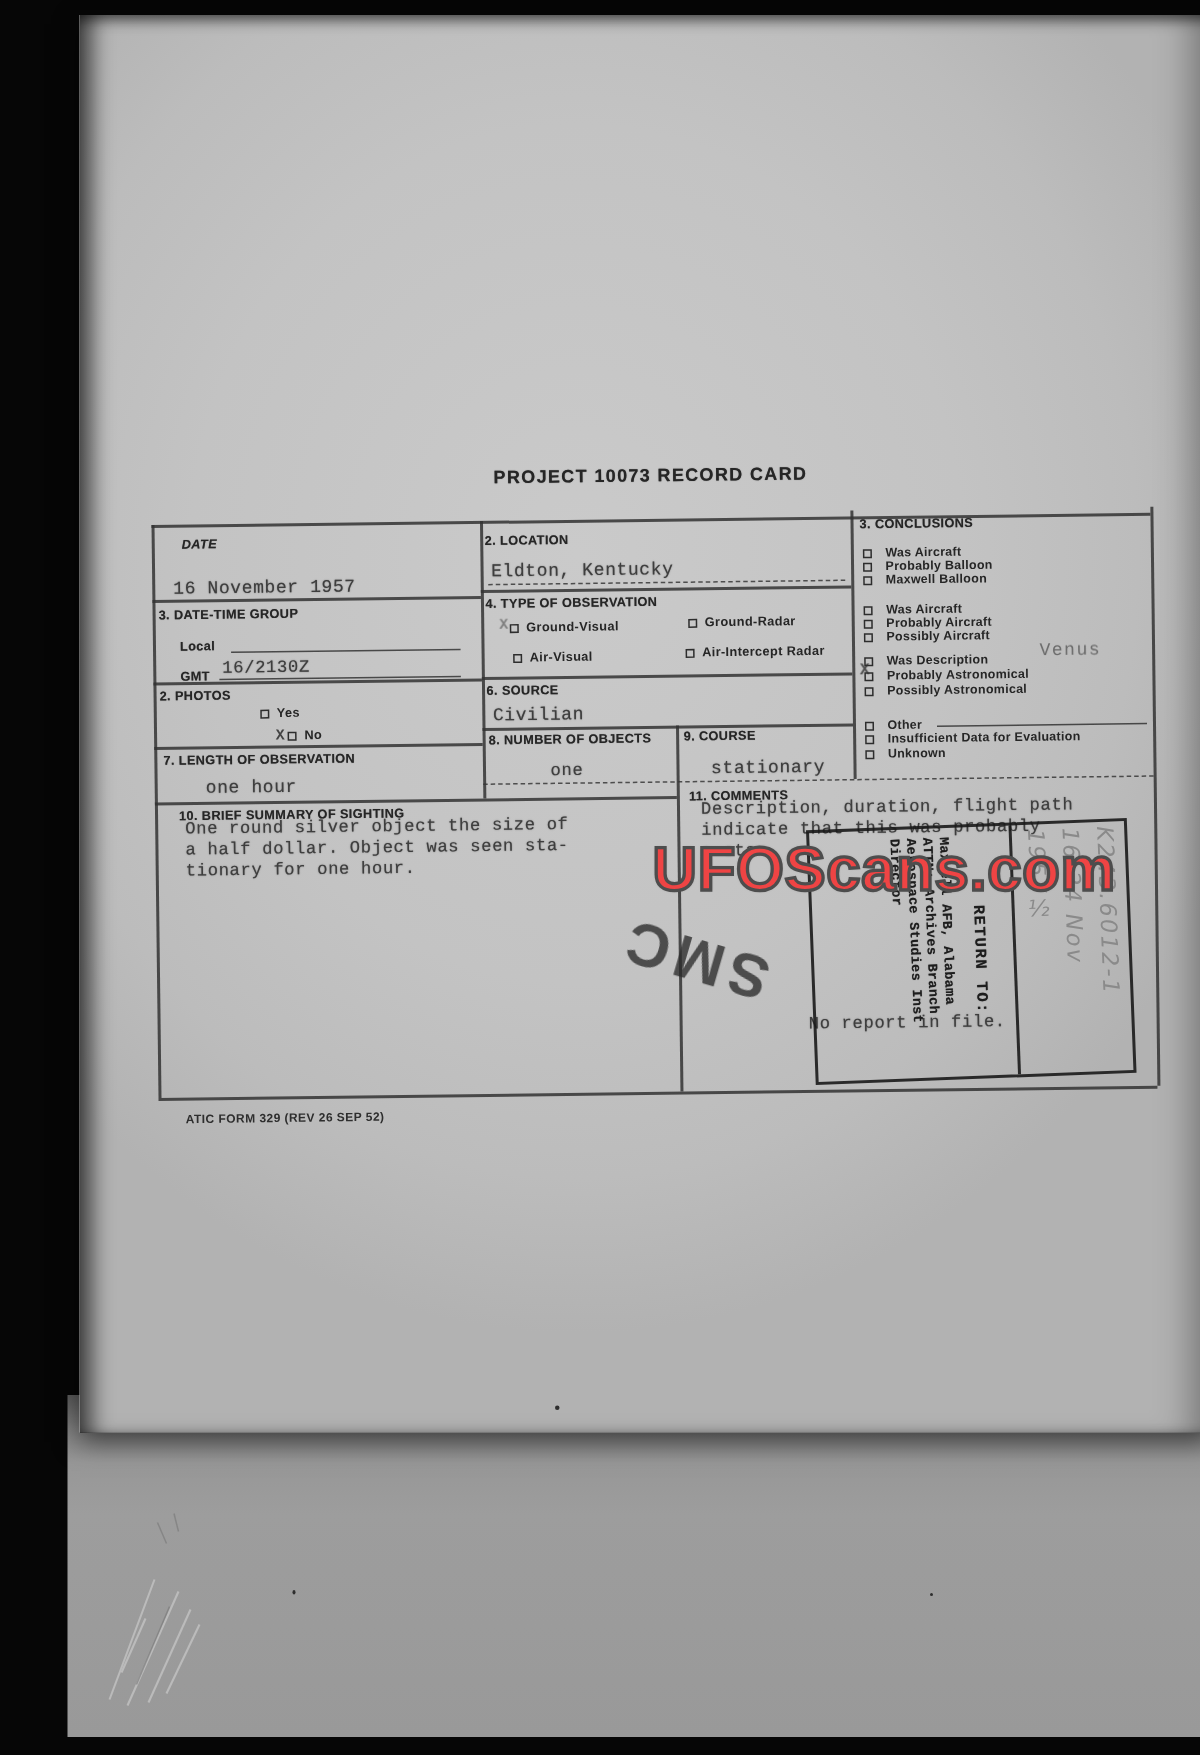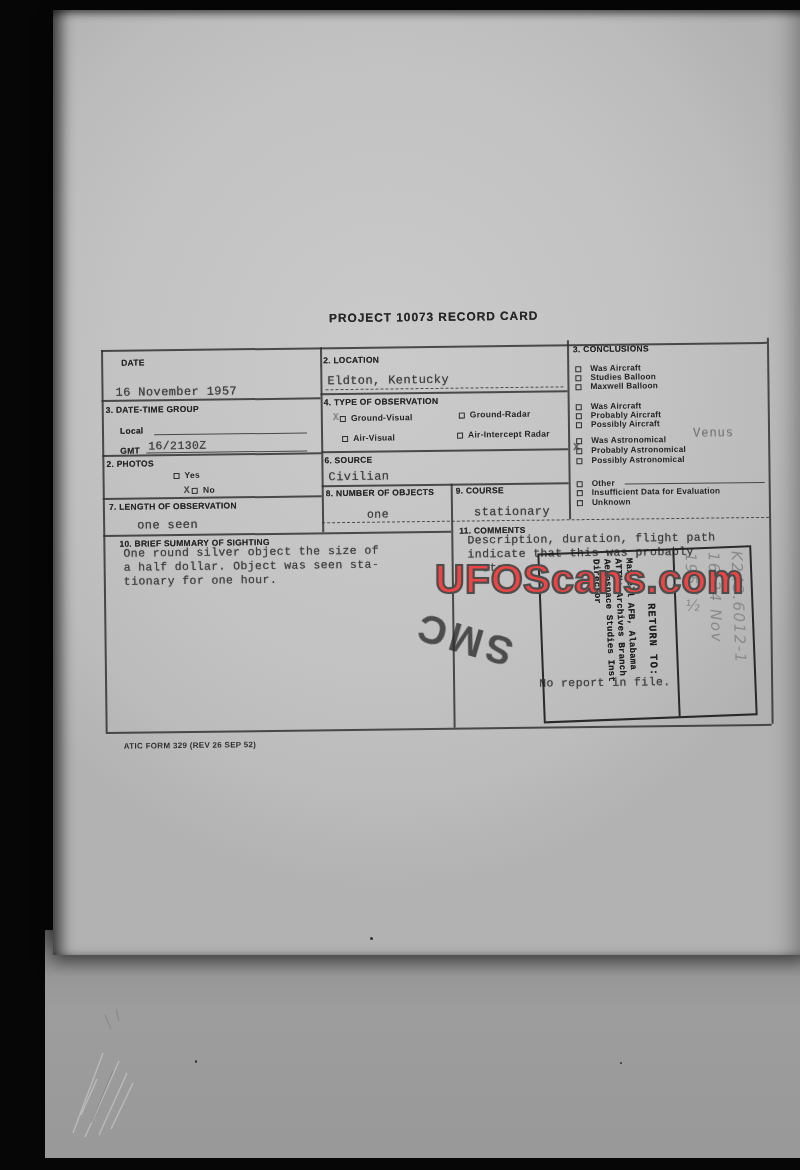--- a/index.html
+++ b/index.html
@@ -108,40 +108,40 @@
     <div class="vl" style="left:466px;top:-4px;height:179px;"></div>
     <div class="hl" style="left:0;top:50px;width:219px;"></div>
     <div class="hl" style="left:0;top:105px;width:219px;"></div>
     <div class="hl" style="left:0;top:148px;width:219px;"></div>
     <div class="hl" style="left:0;top:185px;width:348px;"></div>
     <div class="hl" style="left:219px;top:46px;width:247px;"></div>
     <div class="hl" style="left:219px;top:104px;width:247px;"></div>
     <div class="hl" style="left:219px;top:138px;width:247px;"></div>
     <div class="dash" style="left:219px;top:175px;width:447px;"></div>
 
-    <div class="lbl" style="left:20px;top:8px;">DATE</div>
+    <div class="lbl" style="left:20px;top:8px;font-style:italic;">DATE</div>
     <div class="typed" style="left:14px;top:36px;font-size:12px;">16 November 1957</div>
 
     <div class="lbl" style="left:4px;top:55px;">3. DATE-TIME GROUP</div>
     <div class="lbl" style="left:18px;top:76px;">Local</div>
     <div class="hl" style="left:52px;top:85px;width:153px;height:1.3px;"></div>
     <div class="lbl" style="left:18px;top:96px;text-align:right;">GMT</div>
     <div class="typed" style="left:46px;top:90px;">16/2130Z</div>
     <div class="hl" style="left:44px;top:103px;width:161px;height:1.3px;"></div>
 
     <div class="lbl" style="left:4px;top:109px;">2. PHOTOS</div>
     <div class="cbrow" style="left:71px;top:121px;">
       <span class="cb"></span><span>Yes</span>
     </div>
     <div class="cbrow" style="left:81px;top:136px;">
       <span class="xmark" style="margin-right:2px;">X</span><span class="cb"></span><span>No</span>
     </div>
 
     <div class="lbl" style="left:6px;top:152px;">7. LENGTH OF OBSERVATION</div>
-    <div class="typed" style="left:34px;top:169px;font-size:12px;">one seen</div>
+    <div class="typed" style="left:34px;top:169px;font-size:12px;">one hour</div>
 
     <div class="lbl" style="left:16px;top:189px;">10. BRIEF SUMMARY OF SIGHTING</div>
     <div class="typed" style="left:20px;top:197px;">One round silver object the size of</div>
     <div class="typed" style="left:20px;top:211px;">a half dollar. Object was seen sta-</div>
     <div class="typed" style="left:20px;top:225px;">tionary for one hour.</div>
 
     <div class="lbl" style="left:222px;top:8px;">2. LOCATION</div>
     <div class="typed" style="left:226px;top:27px;font-size:12px;">Eldton, Kentucky</div>
     <div class="dash" style="left:224px;top:42px;width:238px;border-top-width:1.3px;"></div>
 
@@ -170,26 +170,26 @@
 
     <div class="lbl" style="left:356px;top:180px;">11. COMMENTS</div>
     <div class="typed" style="left:364px;top:188px;">Description, duration, flight path</div>
     <div class="typed" style="left:364px;top:202px;">indicate that this was probably</div>
     <div class="typed" style="left:364px;top:216px;">a star.</div>
     <div class="typed" id="noreport" style="left:434px;top:332px;">No report in file.</div>
 
     <div id="concl">
       <div class="lbl" style="left:6px;top:0px;">3. CONCLUSIONS</div>
       <div class="c-item" style="top:19px;"><span class="cb"></span><span>Was Aircraft</span></div>
-      <div class="c-item" style="top:28px;"><span class="cb"></span><span>Studies Balloon</span></div>
+      <div class="c-item" style="top:28px;"><span class="cb"></span><span>Probably Balloon</span></div>
       <div class="c-item" style="top:37px;"><span class="cb"></span><span>Maxwell Balloon</span></div>
       <div class="c-item" style="top:57px;"><span class="cb"></span><span>Was Aircraft</span></div>
       <div class="c-item" style="top:66px;"><span class="cb"></span><span>Probably Aircraft</span></div>
       <div class="c-item" style="top:75px;"><span class="cb"></span><span>Possibly Aircraft</span></div>
-      <div class="c-item" style="top:91px;"><span class="cb"></span><span>Was Astronomical</span></div>
+      <div class="c-item" style="top:91px;"><span class="cb"></span><span>Was Description</span></div>
       <div class="c-item" style="top:101px;"><span class="cb"></span><span>Probably Astronomical</span></div>
       <div class="c-item" style="top:111px;"><span class="cb"></span><span>Possibly Astronomical</span></div>
       <div class="c-item" style="top:134px;"><span class="cb"></span><span>Other</span></div>
       <div class="c-item" style="top:143px;"><span class="cb"></span><span>Insufficient Data for Evaluation</span></div>
       <div class="c-item" style="top:153px;"><span class="cb"></span><span>Unknown</span></div>
       <div class="hl" id="other-line" style="height:1.2px;"></div>
       <div id="venus">Venus</div>
       <div id="concl-x">X</div>
     </div>
 

